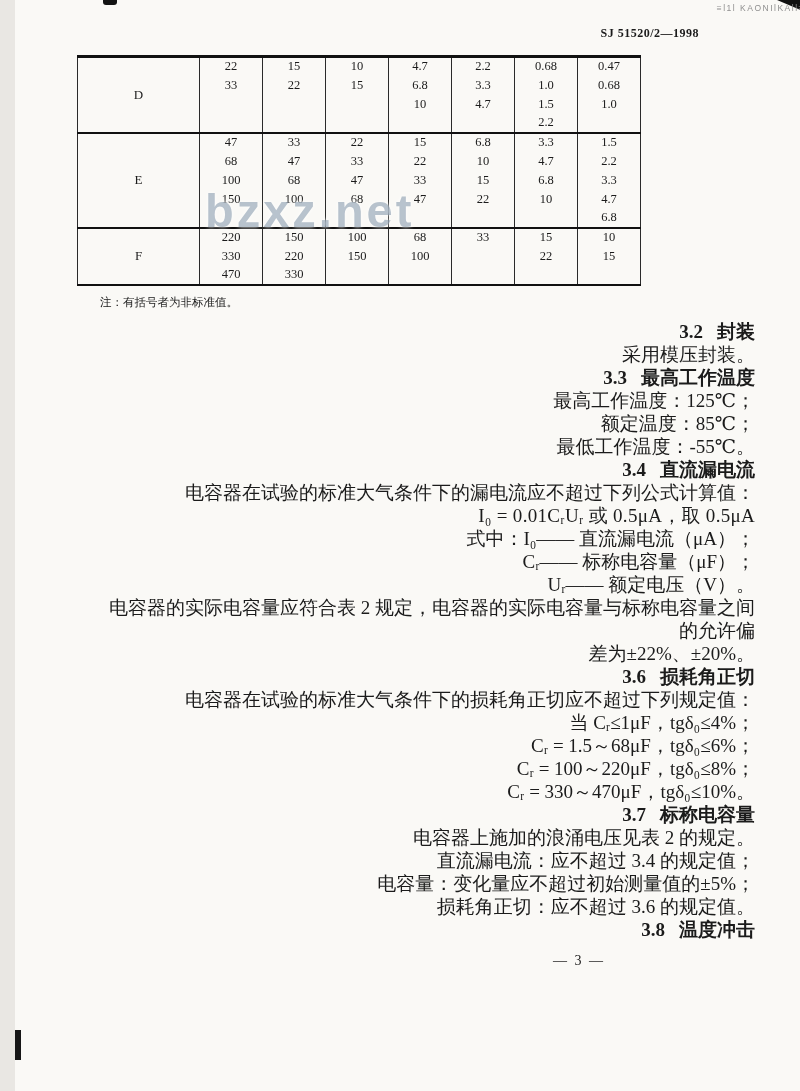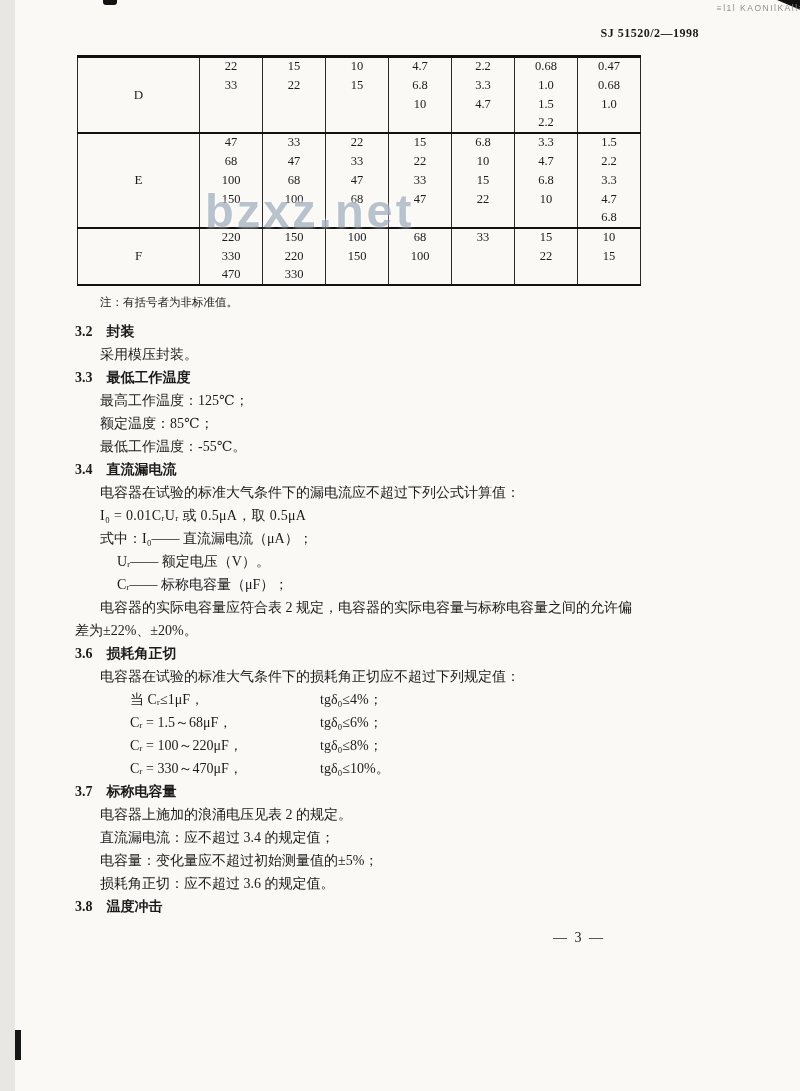--- a/index.html
+++ b/index.html
@@ -20,21 +20,21 @@
   .cap-table td { border-left:1px solid #2a2a2a; border-right:1px solid #2a2a2a;
                   text-align:center; vertical-align:middle; height:19px;
                   font-size:12.5px; padding:0 2px; }
   .cap-table td.grp { font-size:13px; }
   .c0 { width:122px; }
   .cn { width:63px; }
 
   .note { margin:9px 0 10px 25px; font-size:11.5px; font-weight:normal; }
 
   
-  .sections { font-size:14px; line-height:23px; }
+  .sections { font-size:19px; line-height:23px;text-align:right; }
   .h { font-weight:bold; }
   .h .num { margin-right:14px; }
   .ind1 { padding-left:25px; }
   .ind2 { padding-left:42px; }
   .formula { padding-left:25px; letter-spacing:.3px; }
   .tg-row { padding-left:55px; }
   .tg-cond { display:inline-block; width:190px; }
 
   .footer { margin-top:12px; margin-left:478px; font-size:14px; letter-spacing:2px; }
 
@@ -208,34 +208,34 @@
     <div class="note">注：有括号者为非标准值。</div>
 
     <div class="sections">
 
       <p class="h">
         <span class="num">3.2</span><span>封装</span>
       </p>
       <p class="ind1">采用模压封装。</p>
 
       <p class="h">
-        <span class="num">3.3</span><span>最低工作温度</span>
+        <span class="num">3.3</span><span>最高工作温度</span>
       </p>
       <p class="ind1">最高工作温度：125℃；</p>
       <p class="ind1">额定温度：85℃；</p>
       <p class="ind1">最低工作温度：-55℃。</p>
 
       <p class="h">
         <span class="num">3.4</span><span>直流漏电流</span>
       </p>
       <p class="ind1">电容器在试验的标准大气条件下的漏电流应不超过下列公式计算值：</p>
       <p class="formula">I₀ = 0.01CᵣUᵣ 或 0.5μA，取 0.5μA</p>
       <p class="ind1">式中：I₀—— 直流漏电流（μA）；</p>
+      <p class="ind2">Cᵣ—— 标称电容量（μF）；</p>
       <p class="ind2">Uᵣ—— 额定电压（V）。</p>
-      <p class="ind2">Cᵣ—— 标称电容量（μF）；</p>
 
       <p class="ind1">电容器的实际电容量应符合表 2 规定，电容器的实际电容量与标称电容量之间的允许偏</p>
       <p>差为±22%、±20%。</p>
 
       <p class="h">
         <span class="num">3.6</span><span>损耗角正切</span>
       </p>
       <p class="ind1">电容器在试验的标准大气条件下的损耗角正切应不超过下列规定值：</p>
       <p class="tg-row">
         <span class="tg-cond">当 Cᵣ≤1μF，</span><span>tgδ₀≤4%；</span>

